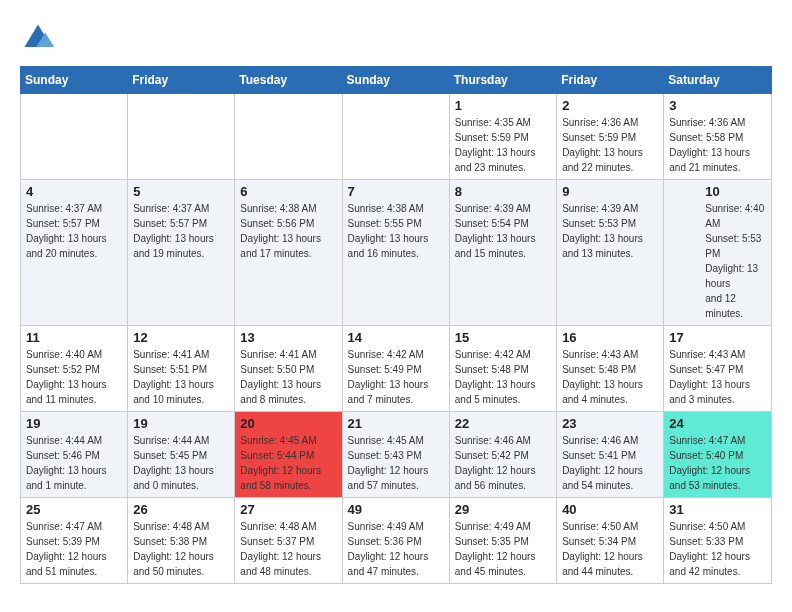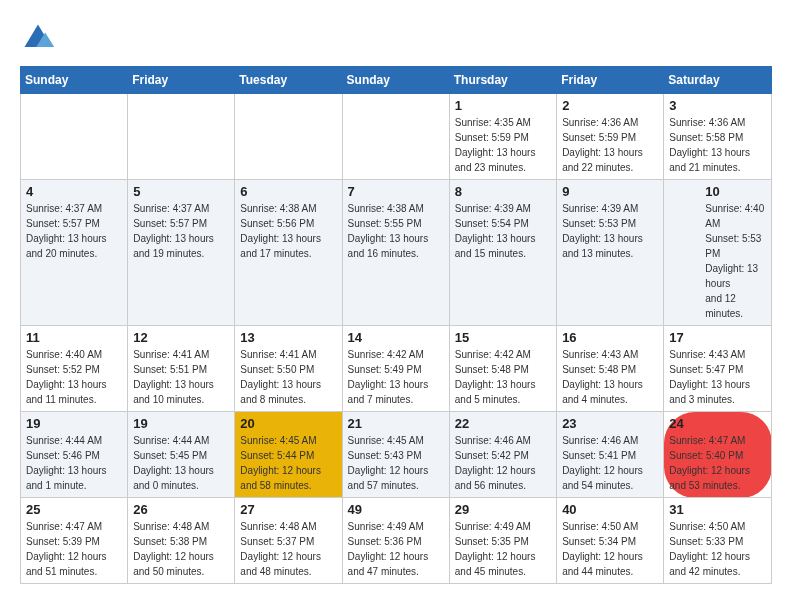--- a/index.html
+++ b/index.html
@@ -265,21 +265,21 @@
 Daylight: 13 hours
 and 1 minute.</div>
         </td>
         <td style="background: rgb(240, 244, 248);">
           <span class="day-number">19</span>
           <div class="day-info" style="white-space: pre-line;">Sunrise: 4:44 AM
 Sunset: 5:45 PM
 Daylight: 13 hours
 and 0 minutes.</div>
         </td>
-        <td style="background: #eab308;">
+        <td style="background: #ef4444;">
           <span class="day-number">20</span>
           <div class="day-info" style="white-space: pre-line;">Sunrise: 4:45 AM
 Sunset: 5:44 PM
 Daylight: 12 hours
 and 58 minutes.</div>
         </td>
         <td style="background: rgb(240, 244, 248);">
           <span class="day-number">21</span>
           <div class="day-info" style="white-space: pre-line;">Sunrise: 4:45 AM
 Sunset: 5:43 PM
@@ -293,21 +293,21 @@
 Daylight: 12 hours
 and 56 minutes.</div>
         </td>
         <td style="background: rgb(240, 244, 248); margin-top: 16px;">
           <span class="day-number">23</span>
           <div class="day-info" style="white-space: pre-line;">Sunrise: 4:46 AM
 Sunset: 5:41 PM
 Daylight: 12 hours
 and 54 minutes.</div>
         </td>
-        <td style="background: #ef4444; border-radius: 31px;">
+        <td style="background: #5eead4;">
           <span class="day-number">24</span>
           <div class="day-info" style="white-space: pre-line;">Sunrise: 4:47 AM
 Sunset: 5:40 PM
 Daylight: 12 hours
 and 53 minutes.</div>
         </td>
       </tr>
       <tr>
         <td>
           <span class="day-number">25</span>

